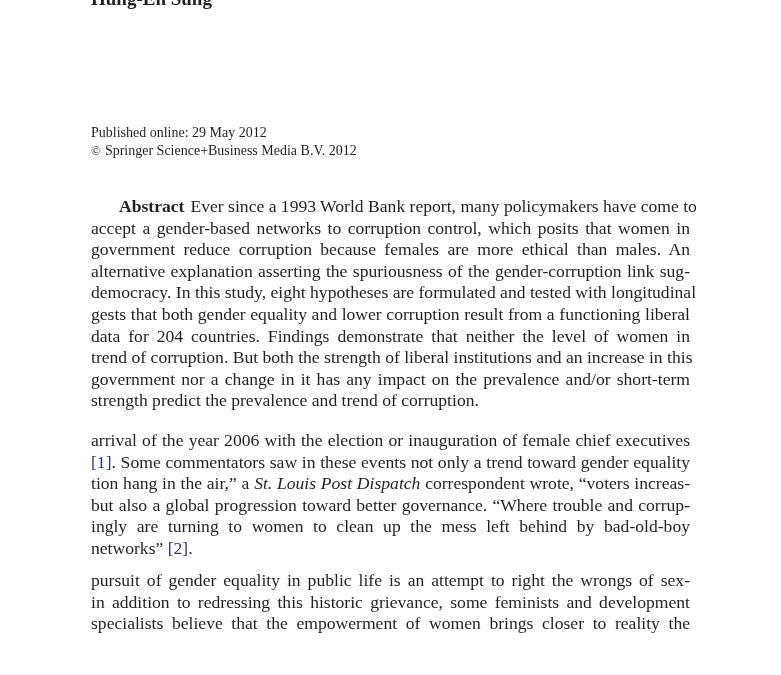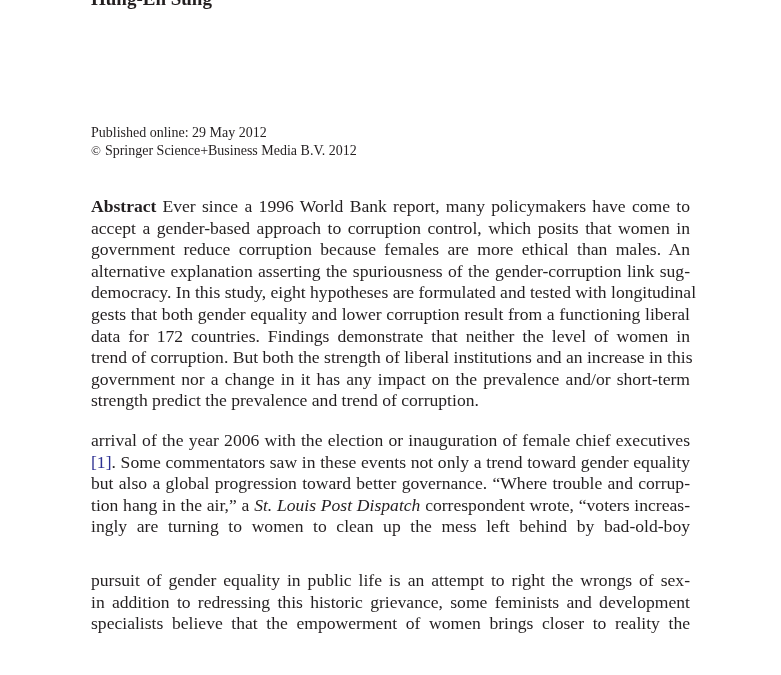--- a/index.html
+++ b/index.html
@@ -60,57 +60,58 @@
     text-align-last: justify;
     height: 21.6px;
   }
   .line.last {
     text-align-last: left;
   }
   .abstract { top: 196px; }
   .body1 { top: 430px; }
   .body2 { top: 570px; }
   .indent { padding-left: 21px; }
-  .abstract-label { font-weight: bold; margin-right: 6px; }
+  .abstract-label { font-weight: bold; margin-right: 6px; margin-left: 28px; }
   .cite { color: #2e3192; }
   .italic { font-style: italic; }
 </style>
 </head>
 <body>
 
 <div class="page">
 
   <div class="author">Hung-En Sung</div>
 
   <div class="pubinfo">
     <div>Published online: 29 May 2012</div>
     <div>
       <span class="copy-sym">©</span><span>Springer Science+Business Media B.V. 2012</span>
     </div>
   </div>
 
   <div class="textblock abstract">
-    <span class="line"><span class="abstract-label">Abstract</span><span>Ever since a 1996 World Bank report, many policymakers have come to</span></span>
-    <span class="line">accept a gender-based approach to corruption control, which posits that women in</span>
+    <span class="line"><span class="abstract-label">Abstract</span><span>Ever since a 1993 World Bank report, many policymakers have come to</span></span>
+    <span class="line">accept a gender-based networks to corruption control, which posits that women in</span>
     <span class="line">government reduce corruption because females are more ethical than males. An</span>
     <span class="line">alternative explanation asserting the spuriousness of the gender-corruption link sug-</span>
     <span class="line">democracy. In this study, eight hypotheses are formulated and tested with longitudinal</span>
     <span class="line">gests that both gender equality and lower corruption result from a functioning liberal</span>
-    <span class="line">data for 172 countries. Findings demonstrate that neither the level of women in</span>
+    <span class="line">data for 204 countries. Findings demonstrate that neither the level of women in</span>
     <span class="line">trend of corruption. But both the strength of liberal institutions and an increase in this</span>
     <span class="line">government nor a change in it has any impact on the prevalence and/or short-term</span>
     <span class="line last">strength predict the prevalence and trend of corruption.</span>
   </div>
 
   <div class="textblock body1">
     <span class="line">arrival of the year 2006 with the election or inauguration of female chief executives</span>
     <span class="line"><span class="cite">[1]</span><span>. Some commentators saw in these events not only a trend toward gender equality</span></span>
+    <span class="line"><span>tion hang in the air,” a </span><span class="italic">St. Louis Post Dispatch</span><span> correspondent wrote, “voters increas-</span></span>
     <span class="line">but also a global progression toward better governance. “Where trouble and corrup-</span>
-    <span class="line"><span>tion hang in the air,” a </span><span class="italic">St. Louis Post Dispatch</span><span> correspondent wrote, “voters increas-</span></span>
     <span class="line">ingly are turning to women to clean up the mess left behind by bad-old-boy</span>
+    <span class="line last"><span>networks” </span><span class="cite">[2]</span><span>.</span></span>
   </div>
 
   <div class="textblock body2">
     <span class="line">pursuit of gender equality in public life is an attempt to right the wrongs of sex-</span>
     <span class="line">in addition to redressing this historic grievance, some feminists and development</span>
     <span class="line">specialists believe that the empowerment of women brings closer to reality the</span>
   </div>
 
 </div>
 

